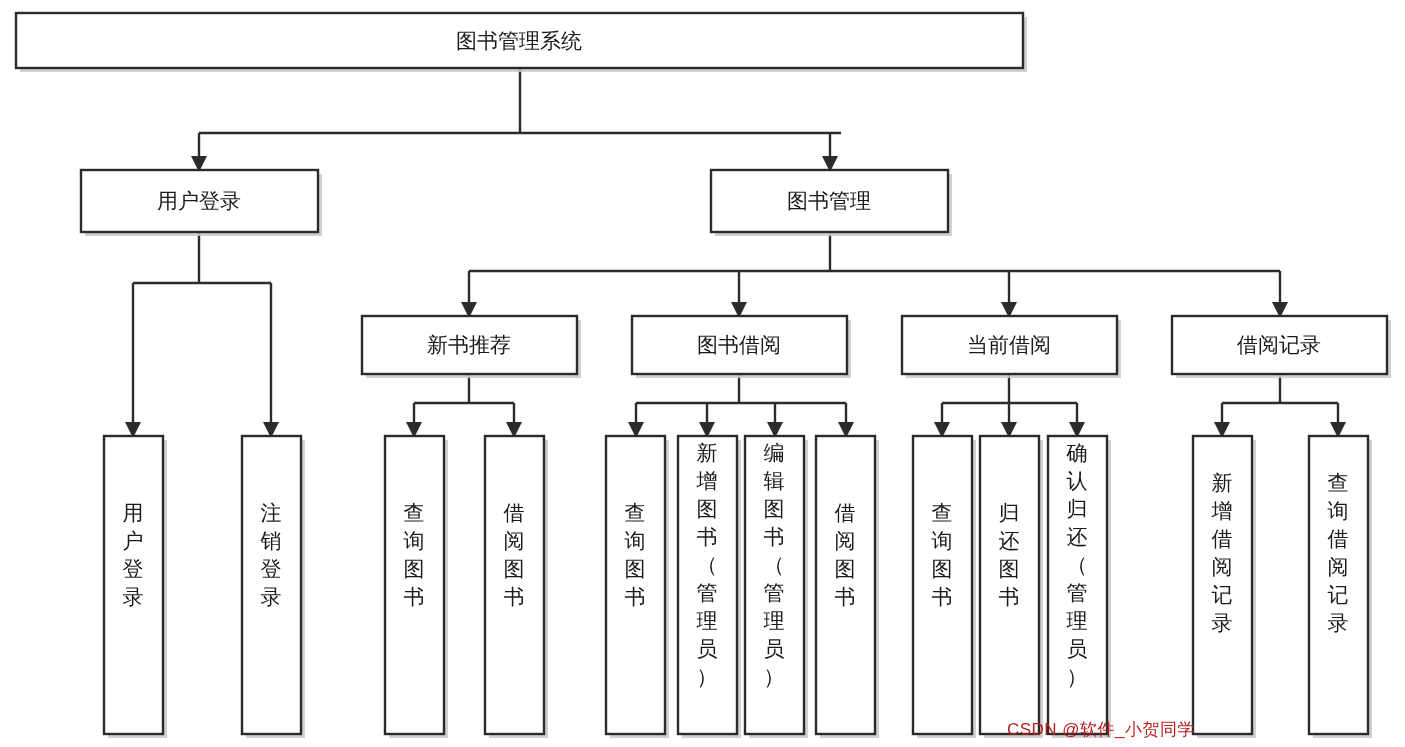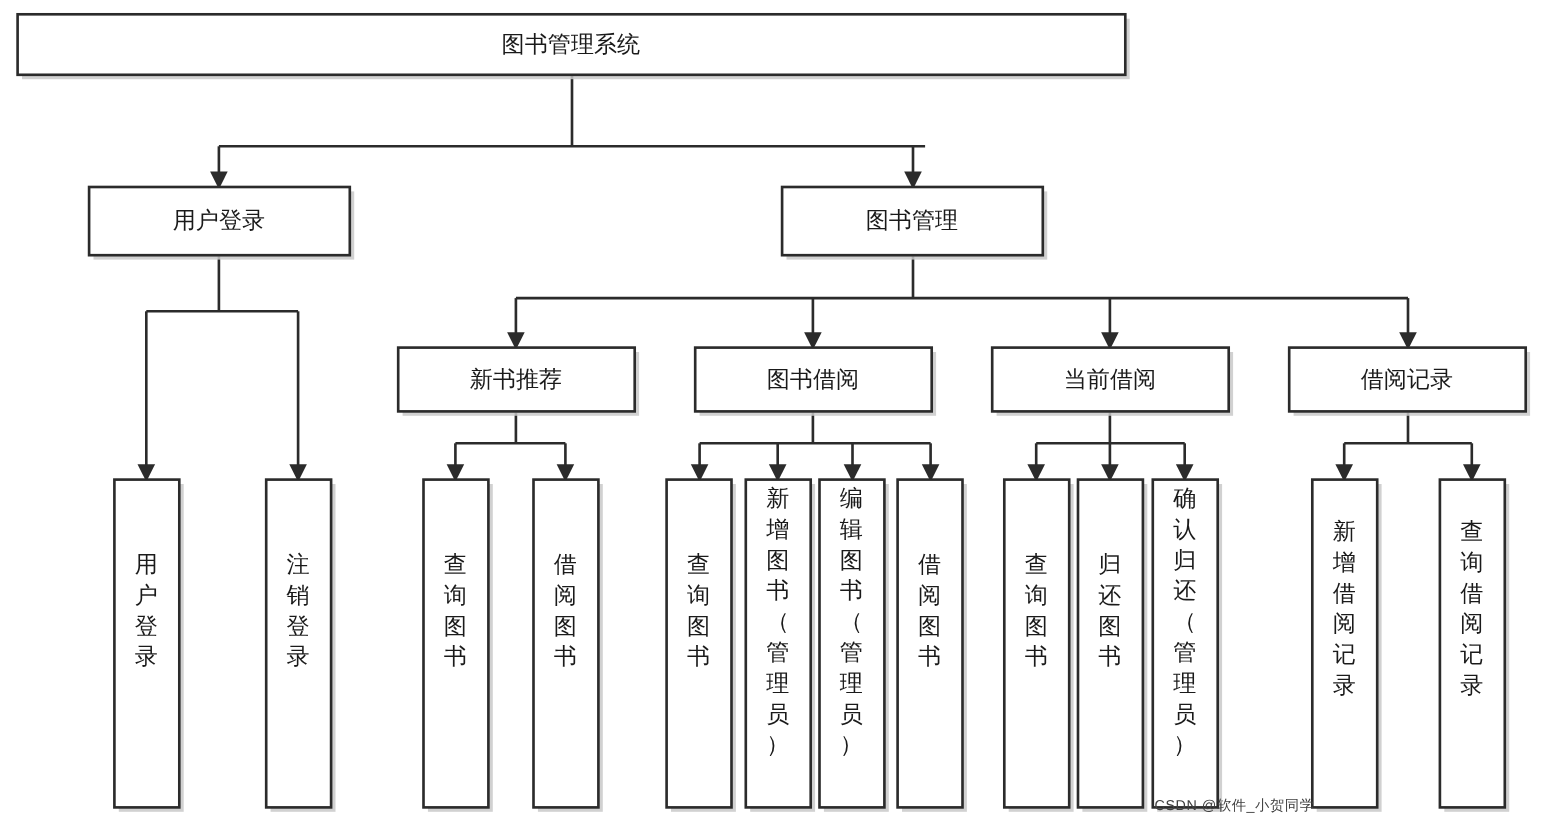--- a/index.html
+++ b/index.html
@@ -55,22 +55,22 @@
     fill: #1a1a1a;
     font-family: "Liberation Sans", "DejaVu Sans", sans-serif;
     font-size: 21px;
     text-anchor: middle;
   }
   .watermark {
     position: absolute;
     right: 14px;
     bottom: 6px;
     font-family: "Liberation Sans", "DejaVu Sans", sans-serif;
-    font-size: 13px;
-    color: #404040;
+    font-size: 17px;
+    color: #b91c1c;
     letter-spacing: 0.5px;
     white-space: nowrap;
     pointer-events: none;
   }
 </style>
 </head>
 <body>
 
 <div id="diagram-root">
 

